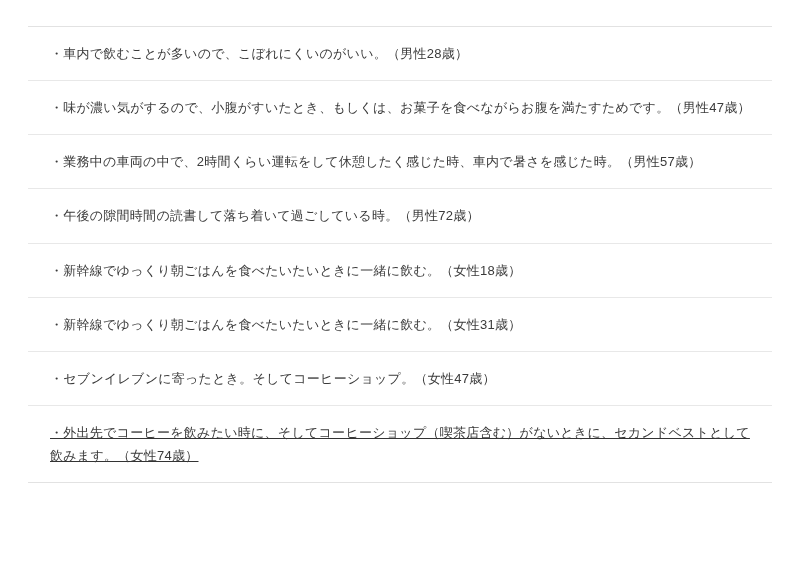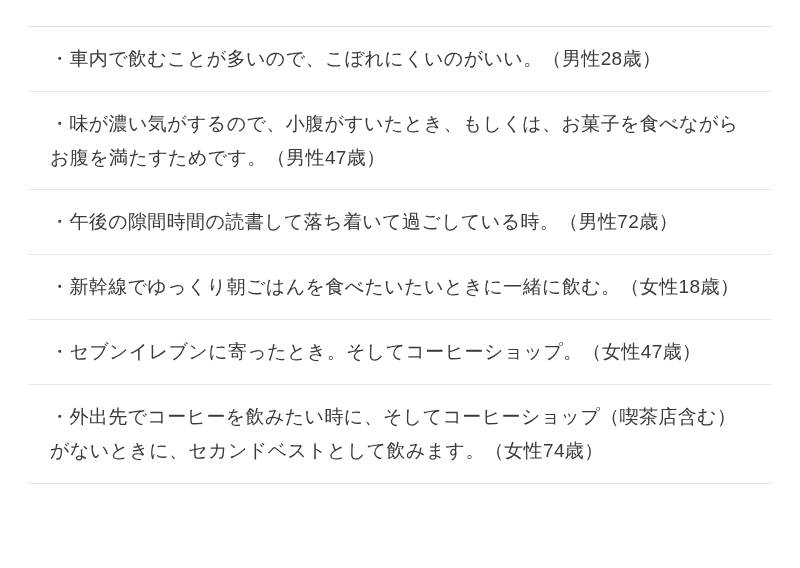--- a/index.html
+++ b/index.html
@@ -28,47 +28,54 @@
     border-bottom: 1px solid #e2e2e2;
     box-sizing: border-box;
   }
   .comment-row {
     border-bottom: 1px solid #e8e8e8;
     box-sizing: border-box;
     padding: 15px 18px 15px 22px;
   }
   .comment-row:last-child {
     border-bottom: none;
+    text-decoration: underline;
   }
   .comment-text {
-    font-size: 19px;
+    font-size: 13px;
     line-height: 1.78;
     color: #3a3a3a;
     letter-spacing: 0.02em;
     white-space: pre-wrap;
     word-break: break-all;
     font-family: "Liberation Sans", sans-serif;
   }
 </style>
 </head>
 <body>
 
 <div class="page">
   <div class="comment-table">
     <div class="comment-row">
       <div class="comment-text">・車内で飲むことが多いので、こぼれにくいのがいい。（男性28歳）</div>
     </div>
     <div class="comment-row">
       <div class="comment-text">・味が濃い気がするので、小腹がすいたとき、もしくは、お菓子を食べながらお腹を満たすためです。（男性47歳）</div>
     </div>
     <div class="comment-row">
+      <div class="comment-text">・業務中の車両の中で、2時間くらい運転をして休憩したく感じた時、車内で暑さを感じた時。（男性57歳）</div>
+    </div>
+    <div class="comment-row">
       <div class="comment-text">・午後の隙間時間の読書して落ち着いて過ごしている時。（男性72歳）</div>
     </div>
     <div class="comment-row">
       <div class="comment-text">・新幹線でゆっくり朝ごはんを食べたいたいときに一緒に飲む。（女性18歳）</div>
+    </div>
+    <div class="comment-row">
+      <div class="comment-text">・新幹線でゆっくり朝ごはんを食べたいたいときに一緒に飲む。（女性31歳）</div>
     </div>
     <div class="comment-row">
       <div class="comment-text">・セブンイレブンに寄ったとき。そしてコーヒーショップ。（女性47歳）</div>
     </div>
     <div class="comment-row">
       <div class="comment-text">・外出先でコーヒーを飲みたい時に、そしてコーヒーショップ（喫茶店含む）がないときに、セカンドベストとして飲みます。（女性74歳）</div>
     </div>
   </div>
 </div>
 

